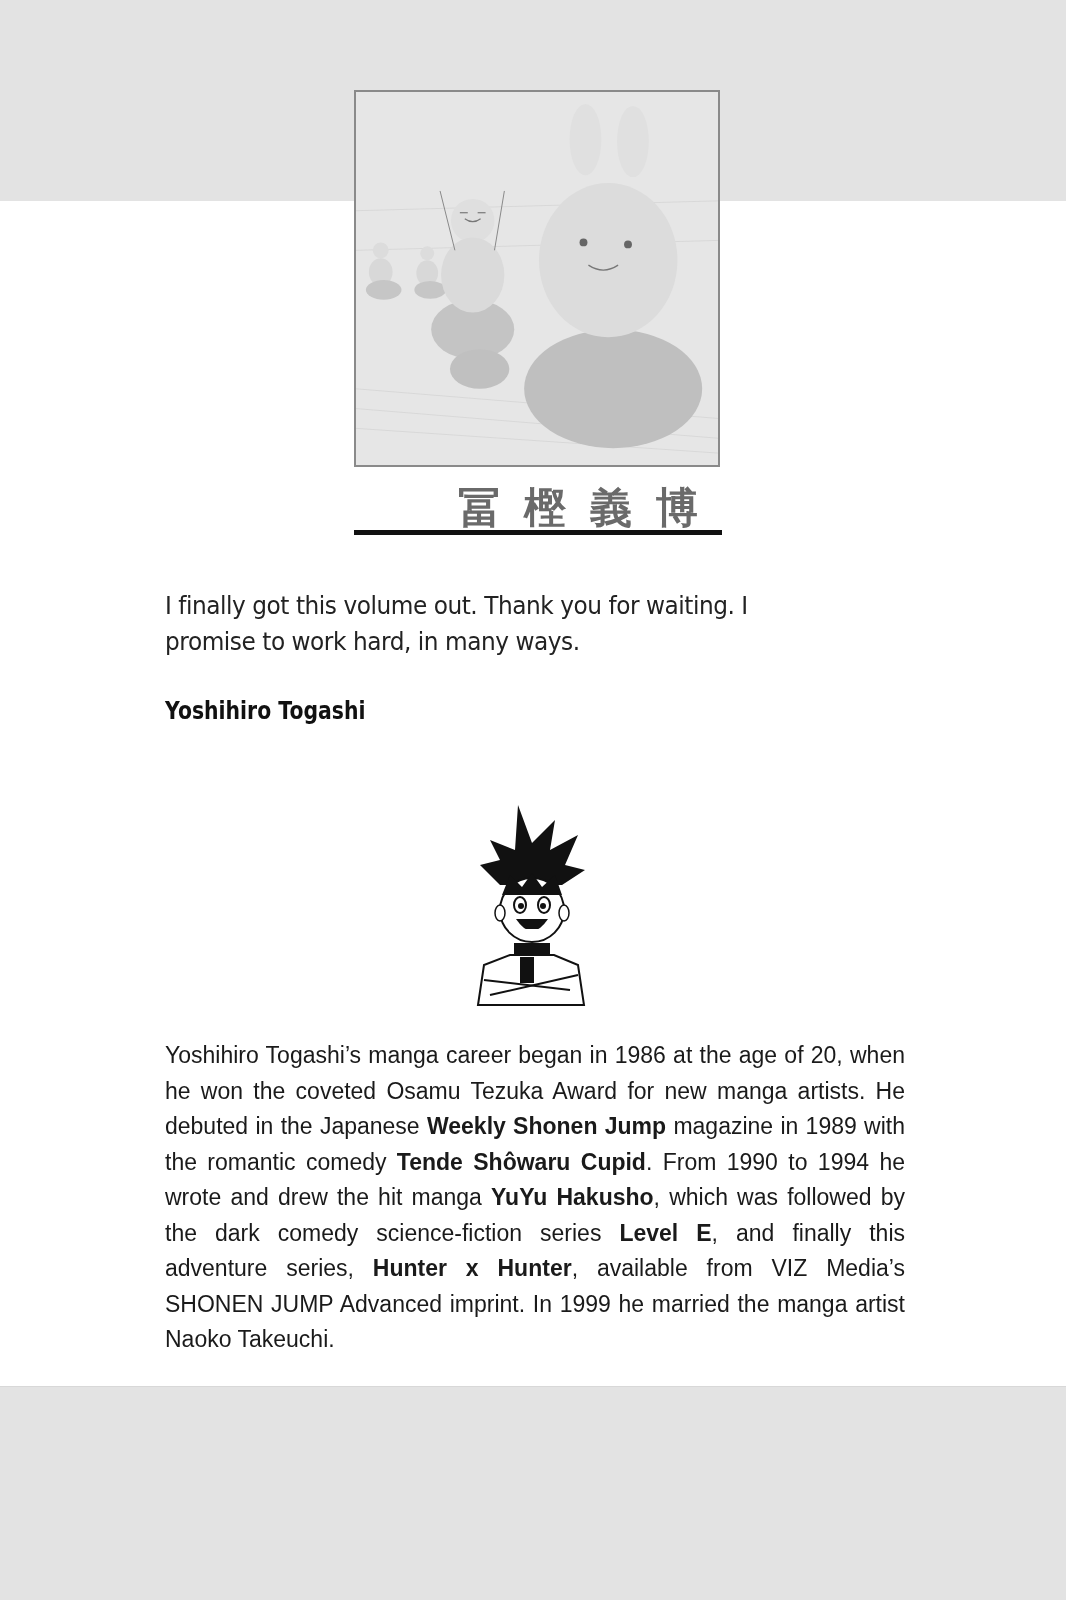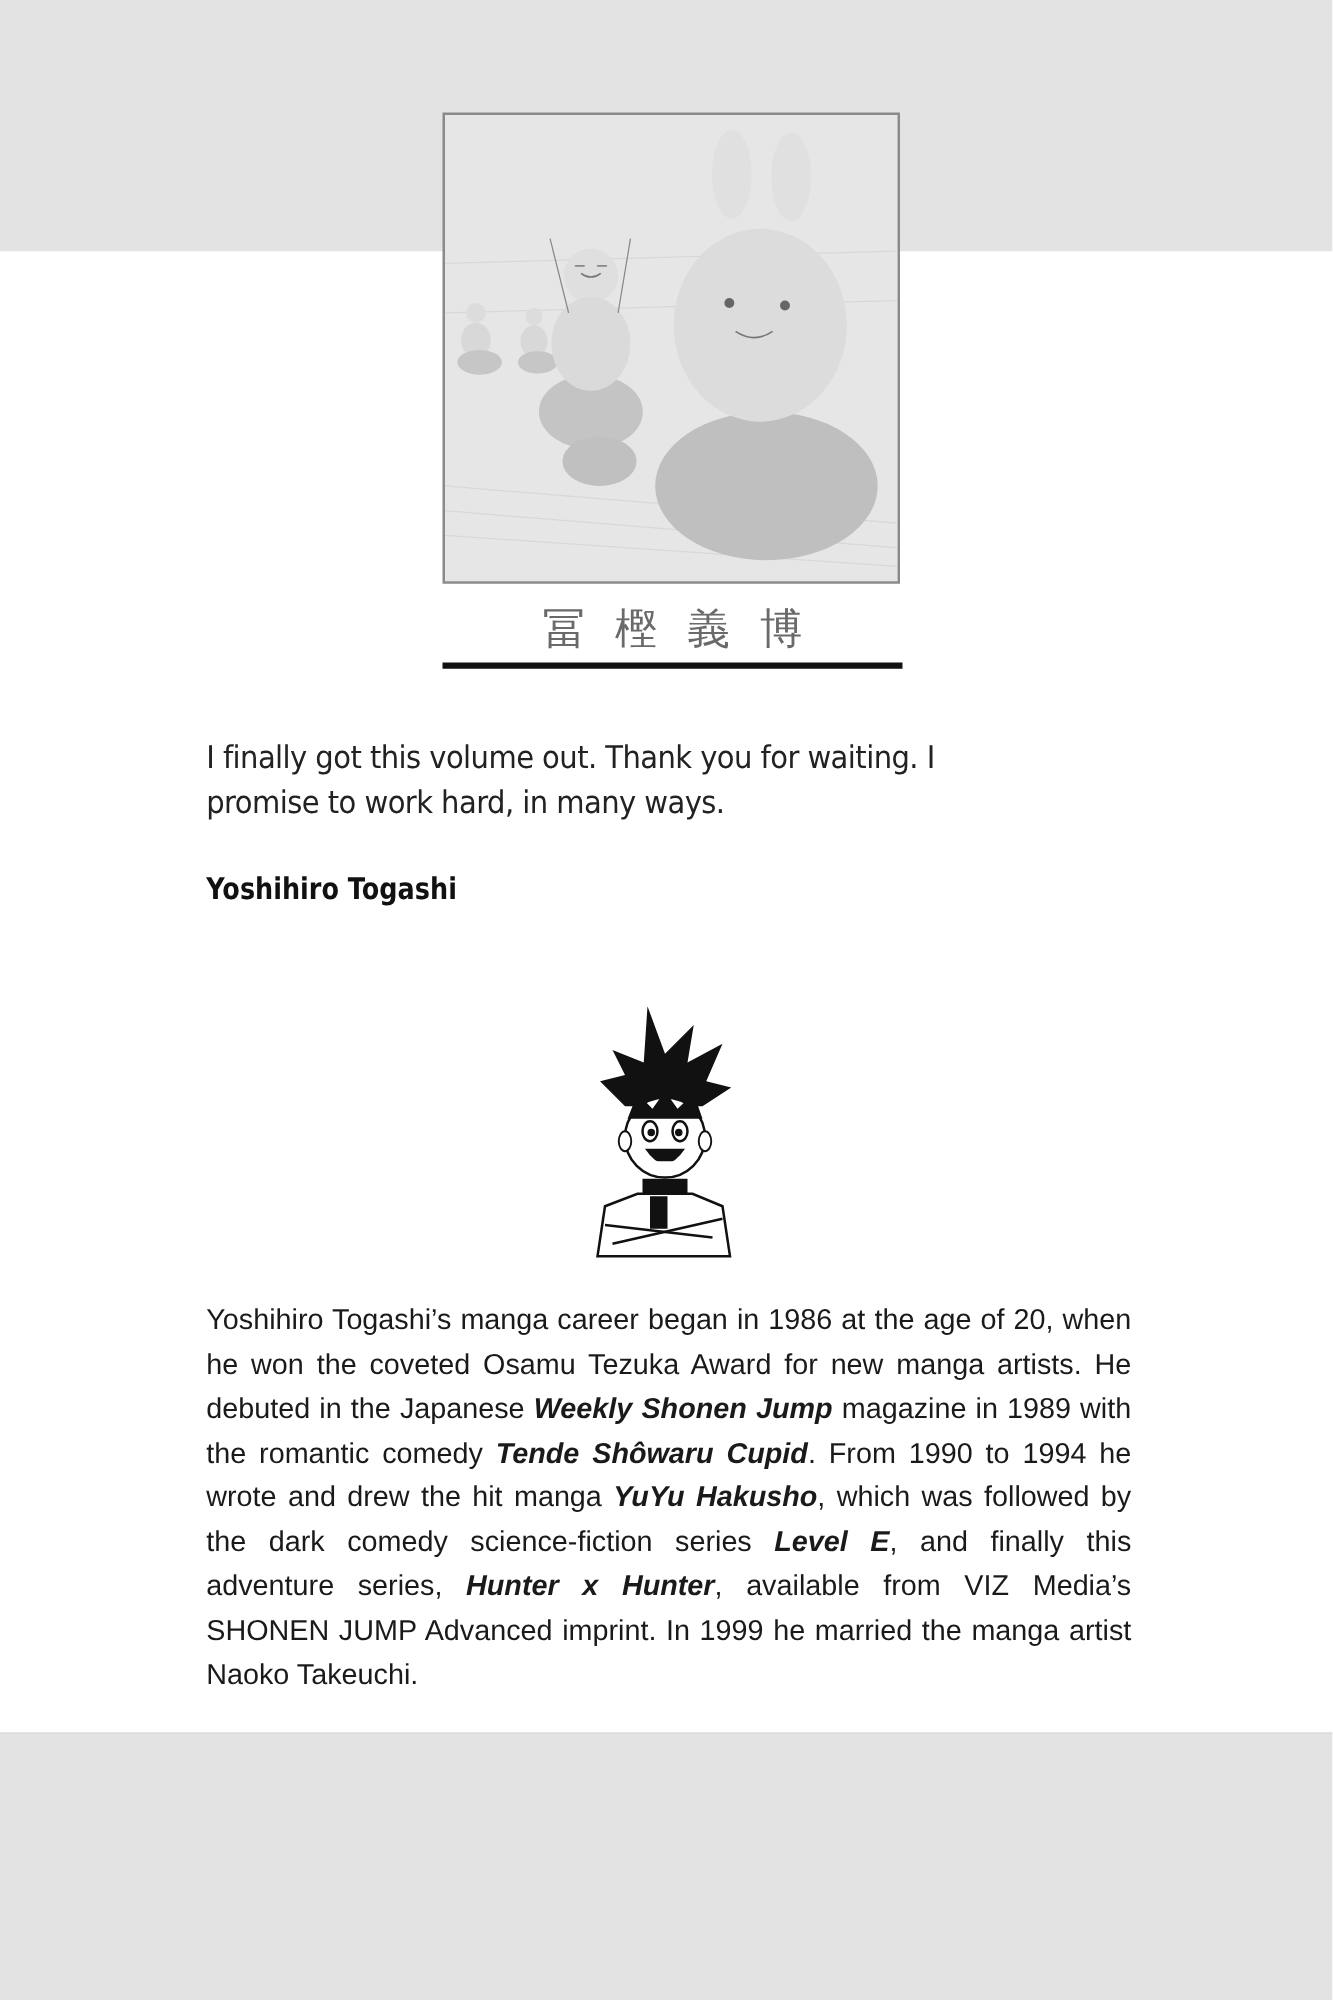--- a/index.html
+++ b/index.html
@@ -20,22 +20,22 @@
   }
   .photo {
     position: absolute; left: 354px; top: 90px; width: 366px; height: 377px;
     border: 2px solid #8a8a8a; box-sizing: border-box;
     background: linear-gradient(180deg, #ececec 0%, #e2e2e2 40%, #dedede 100%);
     overflow: hidden;
   }
   .photo svg { width: 100%; height: 100%; display: block; }
   .kanji {
     position: absolute; left: 354px; top: 480px; width: 368px;
-    text-align: center; font-size: 34px; letter-spacing: 24px;
-    color: #6a6a6a; font-family: "DejaVu Sans", sans-serif; font-weight: normal;
+    text-align: right; font-size: 42px; letter-spacing: 24px;
+    color: #6a6a6a; font-family: "DejaVu Sans", sans-serif; font-weight: bold;
     padding-left: 24px; box-sizing: border-box;
   }
   .rule {
     position: absolute; left: 354px; top: 530px; width: 368px; height: 5px;
     background: #111;
   }
   .message {
     position: absolute; left: 165px; top: 588px; width: 720px;
     font-family: "DejaVu Sans", sans-serif; font-size: 25px; line-height: 36px;
     color: #222; letter-spacing: -0.5px; transform: scaleX(0.93); transform-origin: left top;
@@ -46,21 +46,21 @@
     color: #111; transform: scaleX(0.85); transform-origin: left top;
   }
   .illustration {
     position: absolute; left: 470px; top: 805px; width: 120px; height: 205px;
   }
   .bio {
     position: absolute; left: 165px; top: 1038px; width: 740px;
     font-family: "Liberation Sans", sans-serif; font-size: 23px; line-height: 35.5px;
     color: #1a1a1a; text-align: justify;
   }
-  .bio b { font-weight: bold; font-style: italic; }
+  .bio b { font-weight: bold; }
 </style>
 </head>
 <body>
 
 <div class="band-top"></div>
 
 <div class="photo">
   <svg viewBox="0 0 366 377">
     <rect x="0" y="0" width="366" height="377" fill="#e6e6e6"></rect>
 

